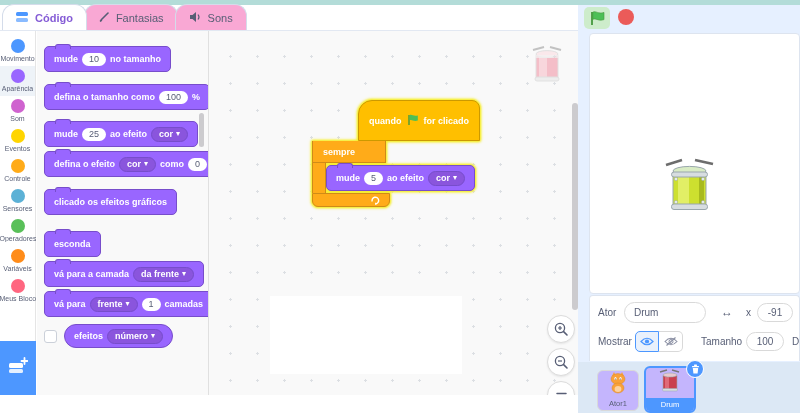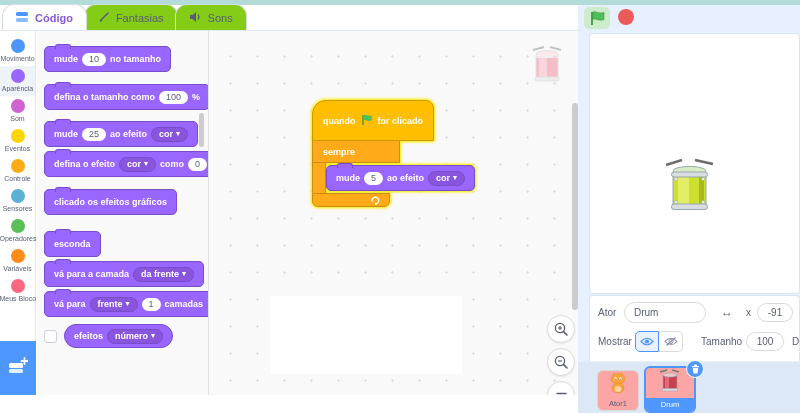--- a/index.html
+++ b/index.html
@@ -5,21 +5,21 @@
   html,body{margin:0;padding:0;background:#fff;}
   .app{position:relative;width:800px;height:413px;overflow:hidden;
        font-family:"Liberation Sans","DejaVu Sans",sans-serif;background:#fff;-webkit-font-smoothing:antialiased;}
 
   
   .top-strip{position:absolute;left:0;top:0;width:800px;height:5px;background:#b3dcd8;}
   .tabbar{position:absolute;left:0;top:5px;width:578px;height:26px;background:#fff;
           border-bottom:1px solid #e2e8f2;display:flex;align-items:flex-end;padding-left:2px;box-sizing:border-box;z-index:3;}
   .tab{height:25px;padding:0 13px;display:flex;align-items:center;gap:6px;margin-right:-3px;
        border:1px solid #d4dcea;border-bottom:none;border-radius:12px 12px 0 0;
-       background:#84cc16;color:#575e75;font-size:11px;cursor:pointer;white-space:nowrap;}
+       background:#f9a8d4;color:#575e75;font-size:11px;cursor:pointer;white-space:nowrap;}
   .tab.selected{background:#fff;color:#855cd6;font-weight:bold;z-index:2;}
 
   
   .cat-col{position:absolute;left:0;top:31px;width:36px;height:364px;background:#fff;
            border-right:1px solid #e5e5e5;box-sizing:border-box;padding-top:5px;z-index:2;}
   .cat{display:flex;flex-direction:column;align-items:center;gap:2px;padding:3px 0 4px;cursor:pointer;}
   .cat.selected{background:#eef3f8;}
   .cat-dot{width:14px;height:14px;border-radius:50%;}
   .cat-label{font-size:7px;color:#575e75;white-space:nowrap;overflow:hidden;max-width:36px;}
   .ext-btn{position:absolute;left:0;top:341px;width:36px;height:54px;background:#4d97ff;
@@ -47,22 +47,22 @@
   
   .canvas{position:absolute;left:209px;top:31px;width:369px;height:364px;background:#f9f9f9;
           background-image:radial-gradient(circle,#dcdfe3 1px,transparent 1.3px);
           background-size:27px 27px;background-position:8px 12px;overflow:hidden;}
   .white-box{position:absolute;left:61px;top:265px;width:192px;height:78px;background:#fff;}
   .watermark{position:absolute;left:318px;top:10px;opacity:.5;}
   .stack{position:absolute;left:103px;top:69px;
          filter:drop-shadow(0 0 1px #f6ed2e) drop-shadow(0 0 1px #f6ed2e) drop-shadow(0 0 1px #f6ed2e);}
   .hat{width:max-content;background:#ffbf00;border:1px solid #cc9900;border-radius:14px 8px 0 0;
        color:#fff;font-size:9px;font-weight:bold;display:flex;align-items:center;gap:5px;
-       padding:11px 10px;height:41px;box-sizing:border-box;white-space:nowrap;cursor:grab;}
-  .c-head{width:88px;background:#ffab19;border:1px solid #cf8b17;border-top:none;border-radius:0 0 0 0;
+       padding:11px 10px;height:41px;box-sizing:border-box;white-space:nowrap;cursor:grab;margin-left:46px;}
+  .c-head{width:74px;background:#ffab19;border:1px solid #cf8b17;border-top:none;border-radius:0 0 0 0;
        color:#fff;font-size:9px;font-weight:bold;display:flex;align-items:center;padding:0 10px;height:22px;box-sizing:border-box;cursor:grab;}
   .c-mid{display:flex;align-items:center;}
   .c-arm{width:14px;align-self:stretch;background:#ffab19;border-left:1px solid #cf8b17;border-right:1px solid #cf8b17;box-sizing:border-box;}
   .c-mid .pblock{margin:2px 0;}
   .c-foot{width:78px;height:14px;background:#ffab19;border:1px solid #cf8b17;border-radius:0 0 6px 6px;
        display:flex;align-items:center;justify-content:flex-end;padding-right:8px;box-sizing:border-box;}
   .zoom-btns{position:absolute;left:338px;top:284px;display:flex;flex-direction:column;gap:5px;}
   .zoom-btn{width:26px;height:26px;border-radius:50%;background:#fff;border:1px solid #dcdcdc;
        display:flex;align-items:center;justify-content:center;cursor:pointer;box-shadow:0 1px 2px rgba(0,0,0,.08);}
   .canv-scroll{position:absolute;left:363px;top:72px;width:6px;height:207px;background:#cccbce;border-radius:3px;}
@@ -84,21 +84,21 @@
        border:1px solid #dde4ef;border-bottom:none;box-sizing:border-box;font-size:10px;color:#575e75;overflow:hidden;}
   .si-label{position:absolute;white-space:nowrap;}
   .pill{position:absolute;border:1px solid #d9d9d9;border-radius:12px;background:#fff;font-size:10px;color:#575e75;
        font-family:"Liberation Sans","DejaVu Sans",sans-serif;box-sizing:border-box;outline:none;}
   .toggle-group{position:absolute;display:flex;}
   .tg-btn{width:24px;height:21px;display:flex;align-items:center;justify-content:center;background:#fff;
        border:1px solid #d9d9d9;cursor:pointer;box-sizing:border-box;}
   .tg-btn.on{background:#e9f1fc;border-color:#4c97ff;border-radius:5px 0 0 5px;}
   .tg-btn.off{border-radius:0 5px 5px 0;border-left:none;}
   .sprite-list{position:absolute;left:0;top:357px;width:222px;height:51px;background:#dce8f5;}
-  .sp-card{position:absolute;background:#fca5a5;border:1px solid #d9d9d9;border-radius:6px;display:flex;
+  .sp-card{position:absolute;background:#c4b5fd;border:1px solid #d9d9d9;border-radius:6px;display:flex;
        flex-direction:column;align-items:center;justify-content:flex-end;cursor:pointer;box-sizing:border-box;}
   .sp-card .nm{font-size:7.5px;color:#575e75;padding-bottom:2px;}
   .sp-card.selected{border:2px solid #4d97ff;overflow:hidden;}
   .sp-card.selected .nm{width:100%;text-align:center;background:#4d97ff;color:#fff;padding:2px 0;}
   .trash-badge{position:absolute;width:16px;height:16px;border-radius:50%;background:#4d97ff;border:1px solid #fff;
        display:flex;align-items:center;justify-content:center;cursor:pointer;z-index:5;}
 </style>
 </head>
 <body>
 

